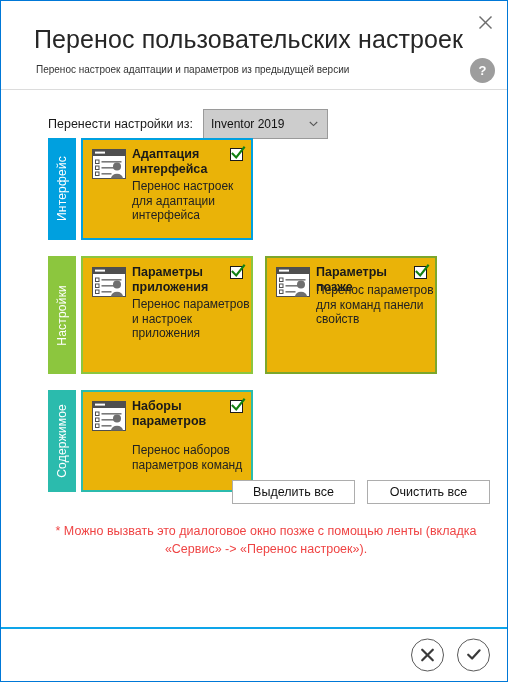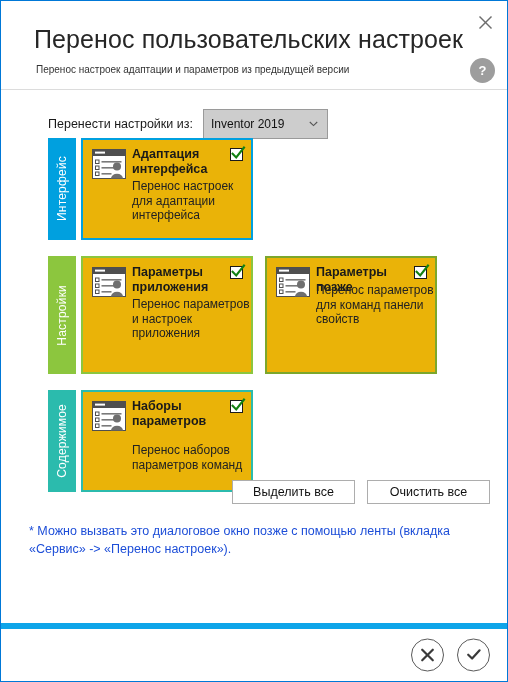--- a/index.html
+++ b/index.html
@@ -80,21 +80,21 @@
     font-weight: 700;
     cursor: pointer;
     user-select: none;
   }
 
   
   .body {
     position: relative;
     height: 539px;
     box-sizing: border-box;
-    border-bottom: 6px solid #0ea5e9;
+    border-bottom: 2px solid #0ea5e9;
   }
 
   
   .source-row {
     position: absolute;
     left: 47px;
     top: 19px;
     display: flex;
     align-items: center;
   }
@@ -231,26 +231,27 @@
     color: #111111;
     cursor: pointer;
     display: flex;
     align-items: center;
     justify-content: center;
     padding: 0;
   }
 
   .footnote {
     position: absolute;
-    left: 28px;
+    left: 50px;
     top: 432px;
     width: 430px;
     font-size: 12.5px;
-    color: #1d4ed8;
+    color: #ef4444;
     line-height: 18px;
+    text-align: center;
   }
 
   
   .footer {
     position: relative;
     height: 51px;
   }
   .footer-actions {
     position: absolute;
     right: 17px;

